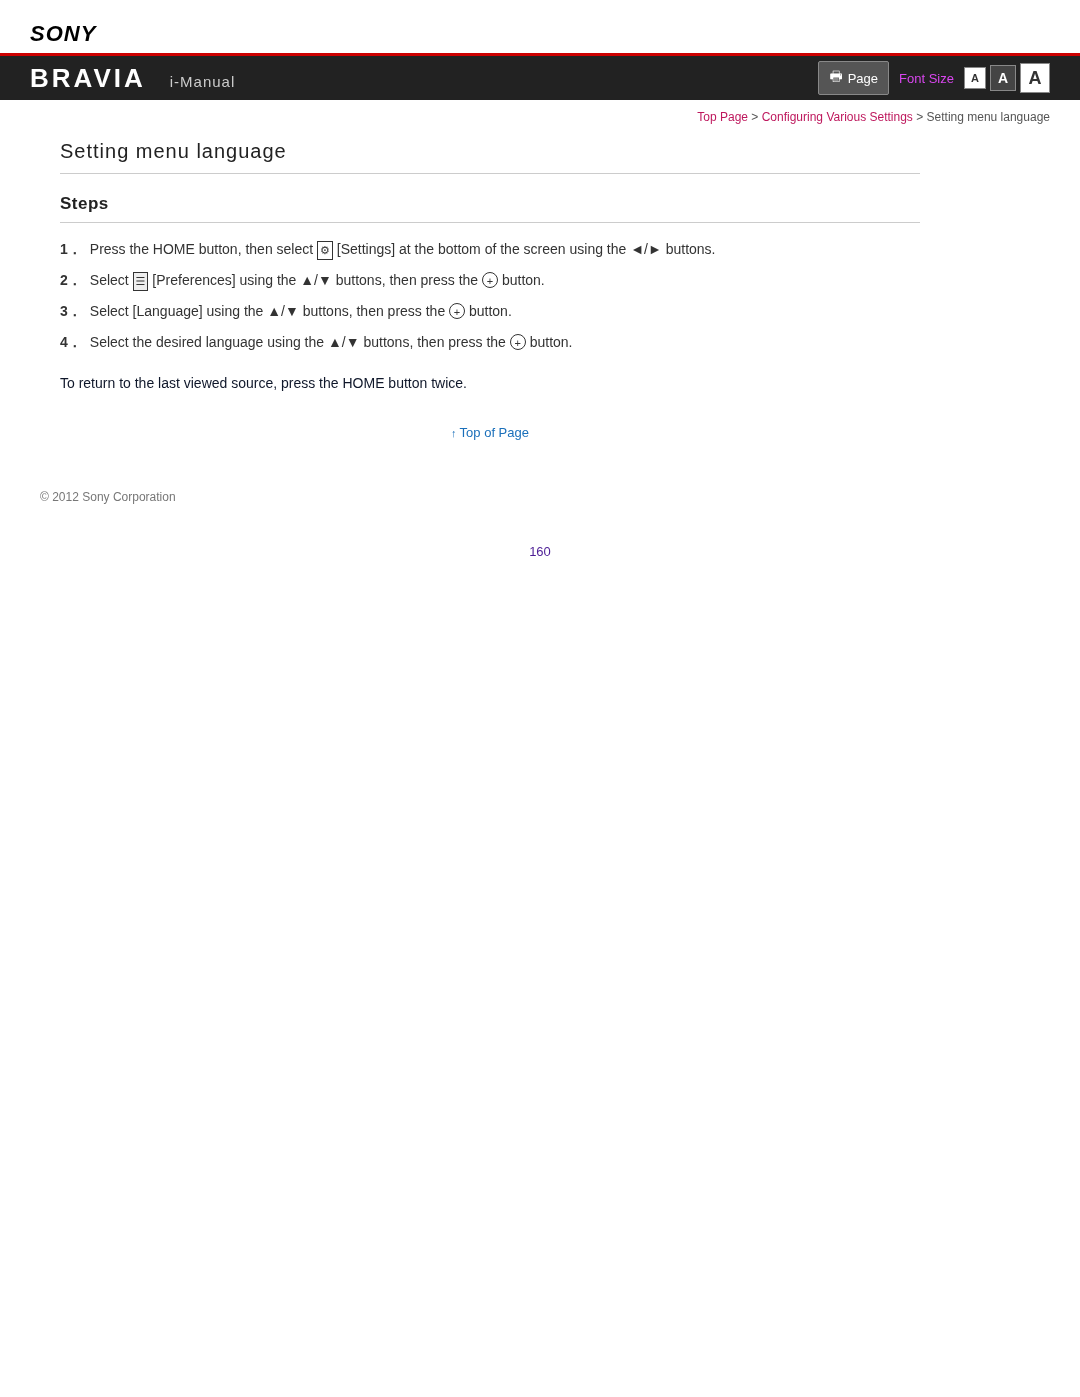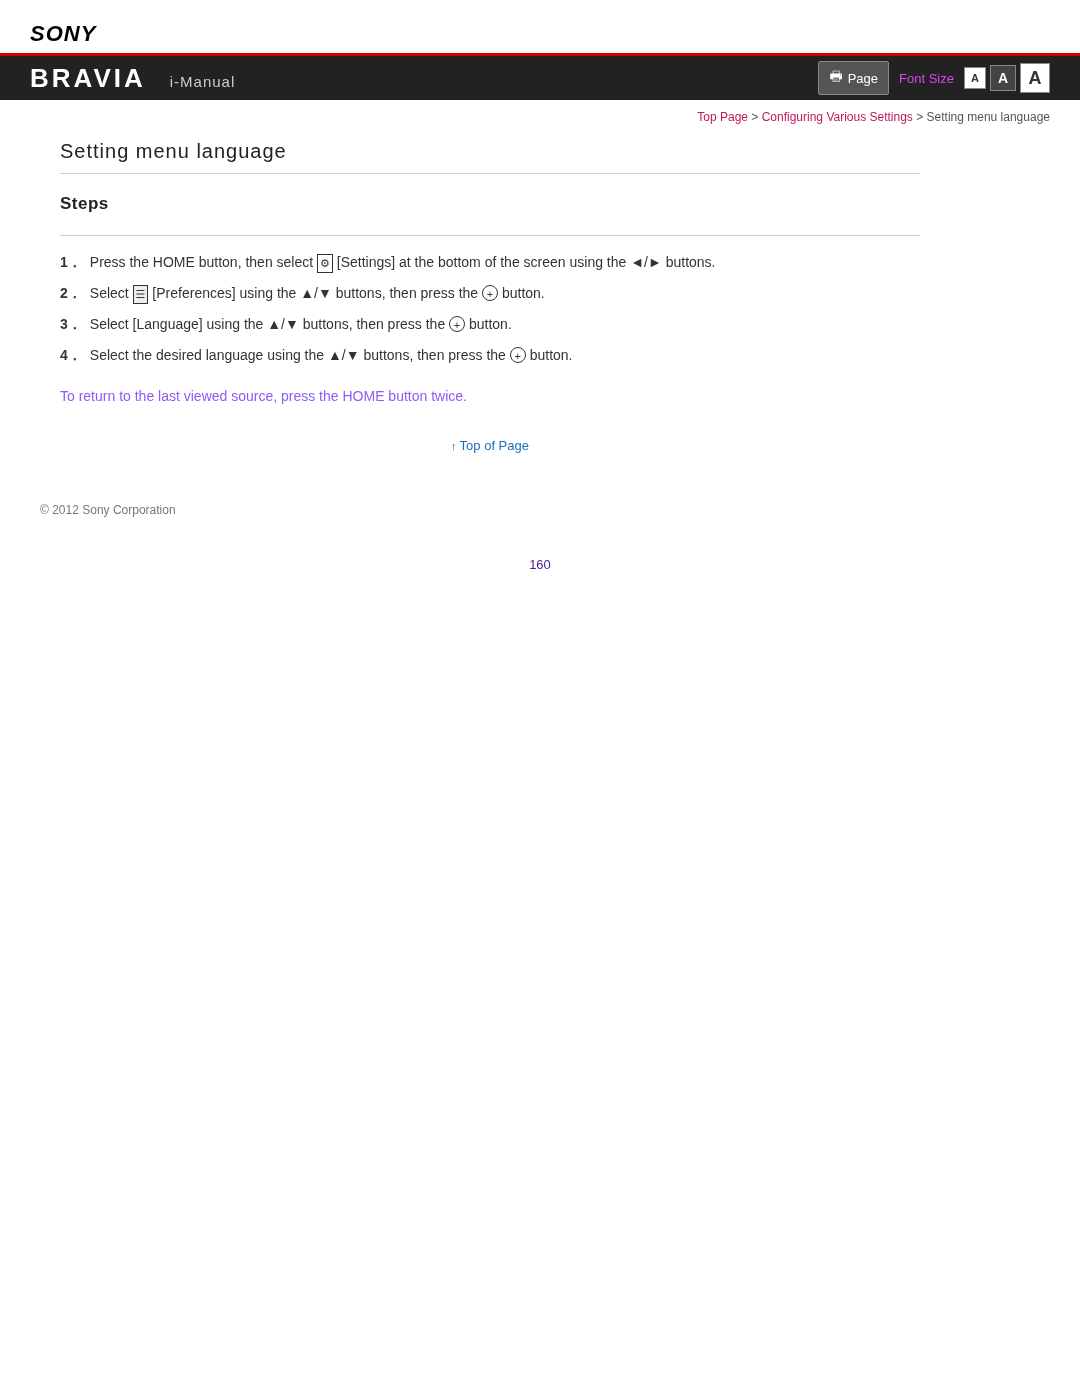--- a/index.html
+++ b/index.html
@@ -163,21 +163,21 @@
       padding-bottom: 10px;
       border-bottom: 1px solid #ccc;
       margin-bottom: 20px;
       letter-spacing: 1px;
     }
 
     .section-title {
       font-size: 17px;
       font-weight: bold;
       color: #222;
-      padding-bottom: 21px;
+      padding-bottom: 8px;
       border-bottom: 1px solid #ccc;
       margin-bottom: 16px;
       letter-spacing: 0.5px;
     }
 
     .steps-list {
       list-style: none;
       padding: 0;
       margin-bottom: 20px;
     }
@@ -194,21 +194,21 @@
       font-weight: bold;
       min-width: 18px;
     }
 
     .step-content {
       flex: 1;
     }
 
     .note-text {
       font-size: 14px;
-      color: #8b5cf6;
+      color: #0f172a;
       margin-bottom: 20px;
       line-height: 1.5;
     }
 
     .top-of-page {
       text-align: center;
       margin-top: 30px;
     }
 
     .top-of-page a {

